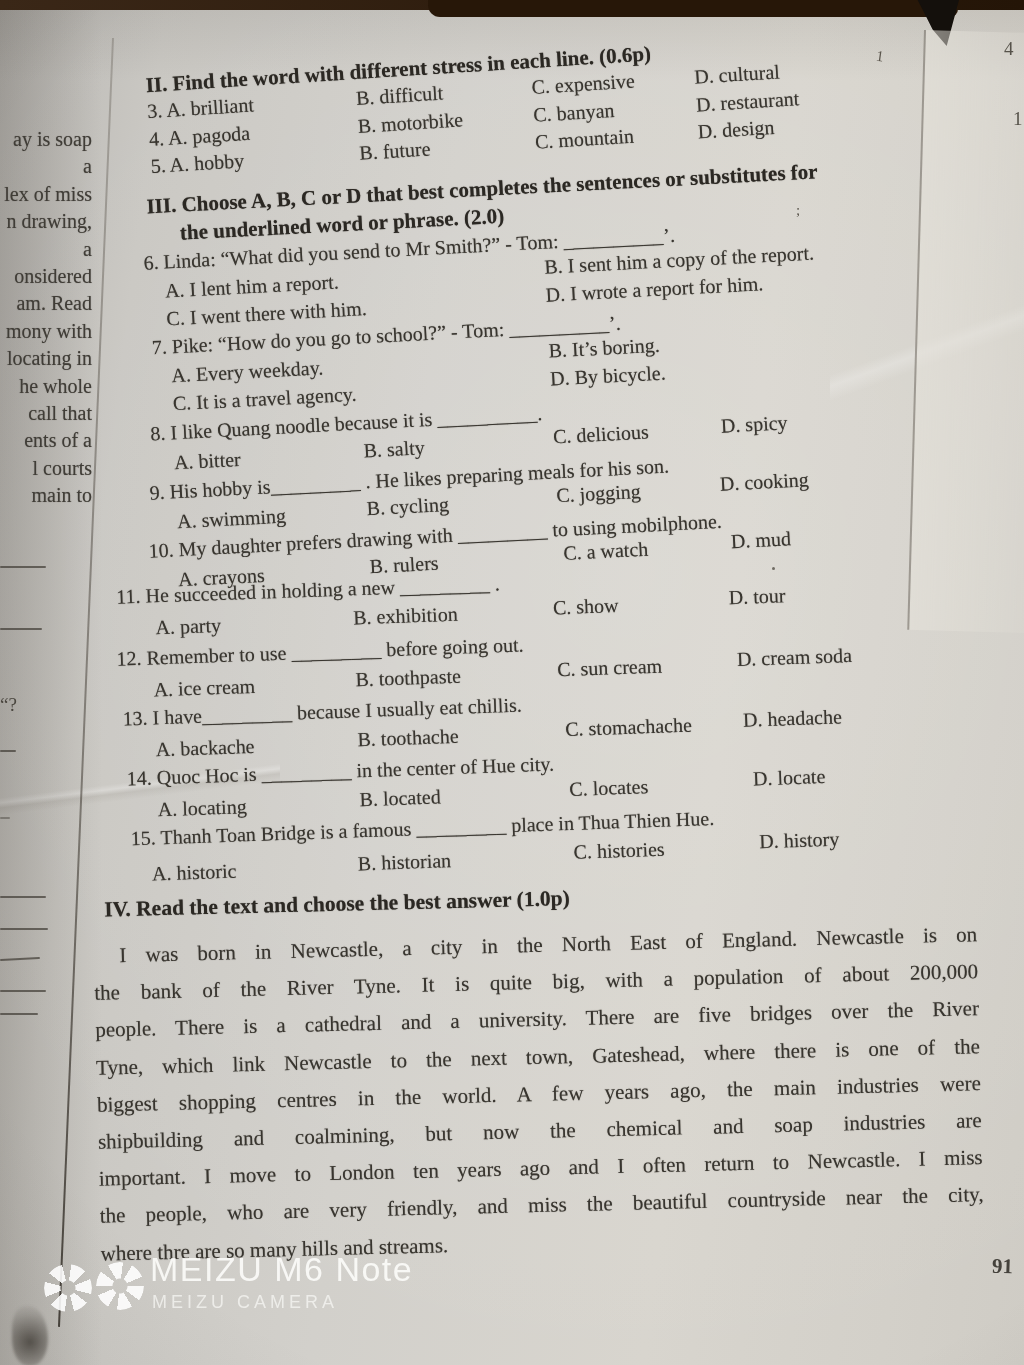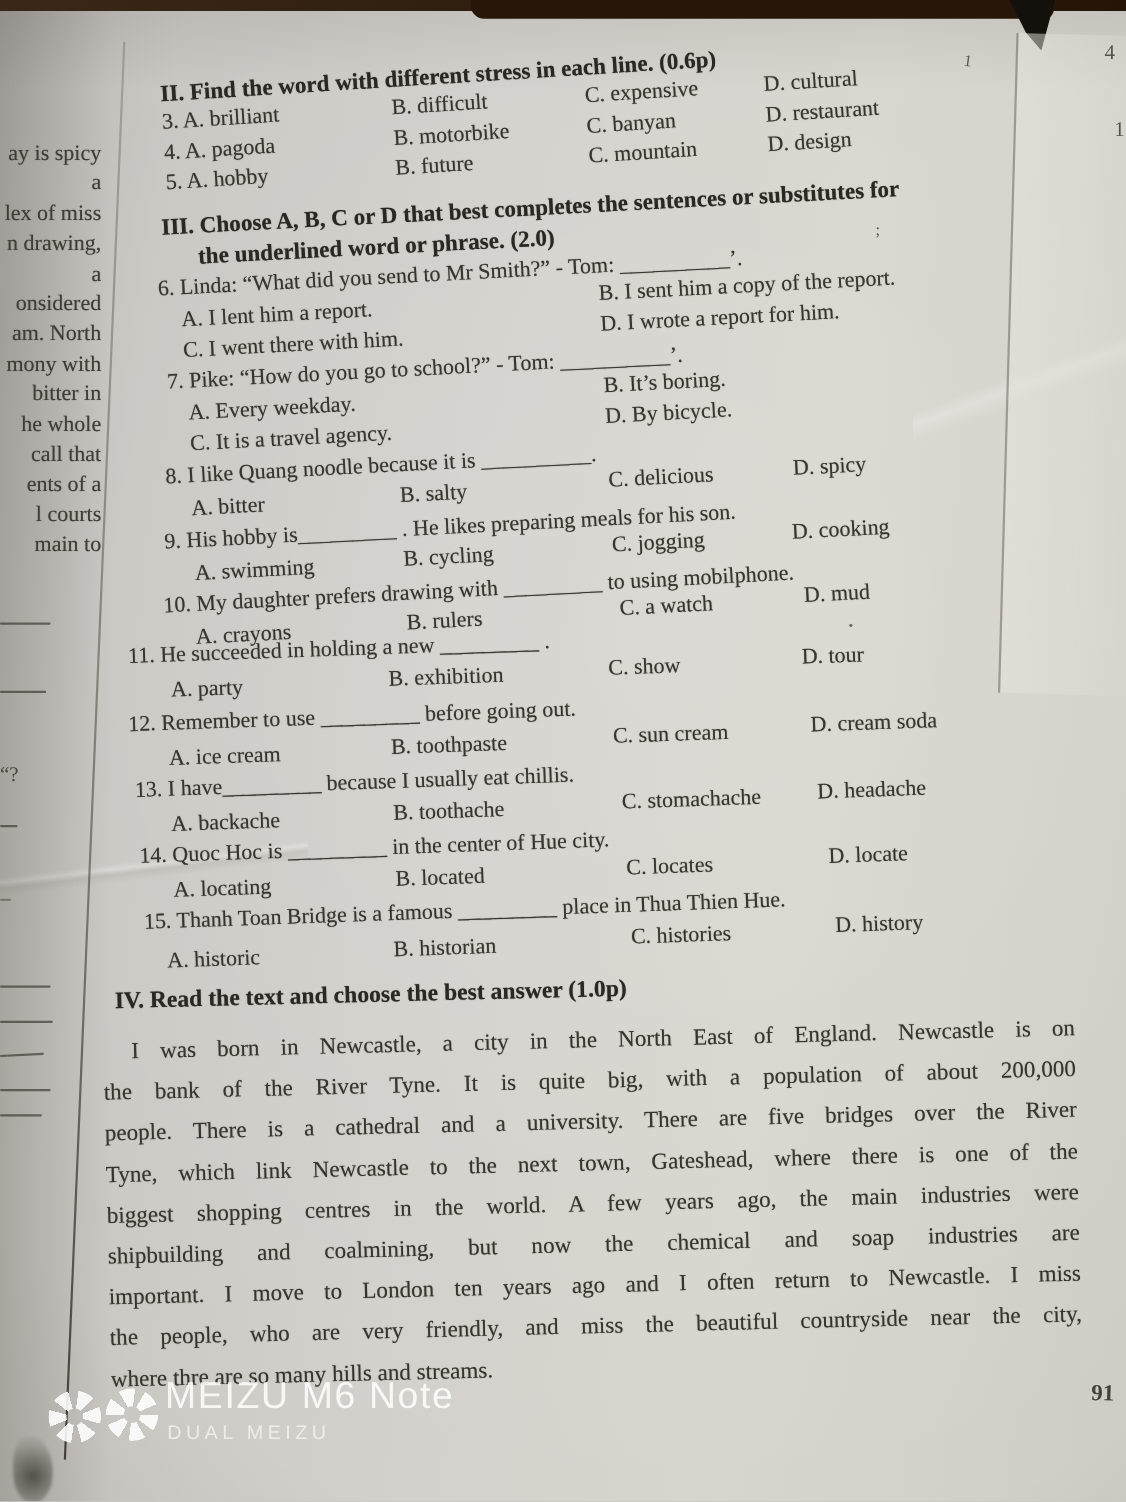--- a/index.html
+++ b/index.html
@@ -91,27 +91,27 @@
 <div class="vignette"></div>
 
 <div class="strip-a"></div>
 <div class="strip-b"></div>
 <div class="pen-tip"></div>
 <div class="next-page"></div>
 <div class="fold-line"></div>
 <div class="ink-blot"></div>
 
 <div class="frag-col">
-  <div>ay is spicy a</div>
+  <div>ay is soap a</div>
   <div>lex of miss</div>
   <div>n drawing, a</div>
   <div>onsidered</div>
-  <div>am. North</div>
+  <div>am. Read</div>
   <div>mony with</div>
-  <div>bitter in</div>
+  <div>locating in</div>
   <div>he whole</div>
   <div>call that</div>
   <div>ents of a</div>
   <div>l courts</div>
   <div>main to</div>
 </div>
 
 <div class="dash" style="left:0;top:566px;width:46px;"></div>
 <div class="dash" style="left:0;top:628px;width:42px;"></div>
 <div class="pencil-text" style="left:0;top:694px;font-size:19px;color:#4a463f;">“?</div>
@@ -230,15 +230,15 @@
 
 <div class="pencil-text" style="left:876px;top:48px;transform:rotate(8deg);">1</div>
 <div class="pencil-text" style="left:796px;top:202px;">;</div>
 <div class="dot" style="left:772px;top:567px;"></div>
 <div class="edge-num" style="left:1004px;top:38px;">4</div>
 <div class="edge-num" style="left:1013px;top:108px;">1</div>
 
 <div class="aperture" style="left:44px;top:1264px;"></div>
 <div class="aperture" style="left:96px;top:1262px;transform:rotate(22deg);"></div>
 <div class="wm-title" style="left:150px;top:1250px;">MEIZU M6 Note</div>
-<div class="wm-sub" style="left:152px;top:1292px;">DUAL MEIZU</div>
+<div class="wm-sub" style="left:152px;top:1292px;">MEIZU CAMERA</div>
 
 <div class="page-num">91</div>
 
 </body></html>

